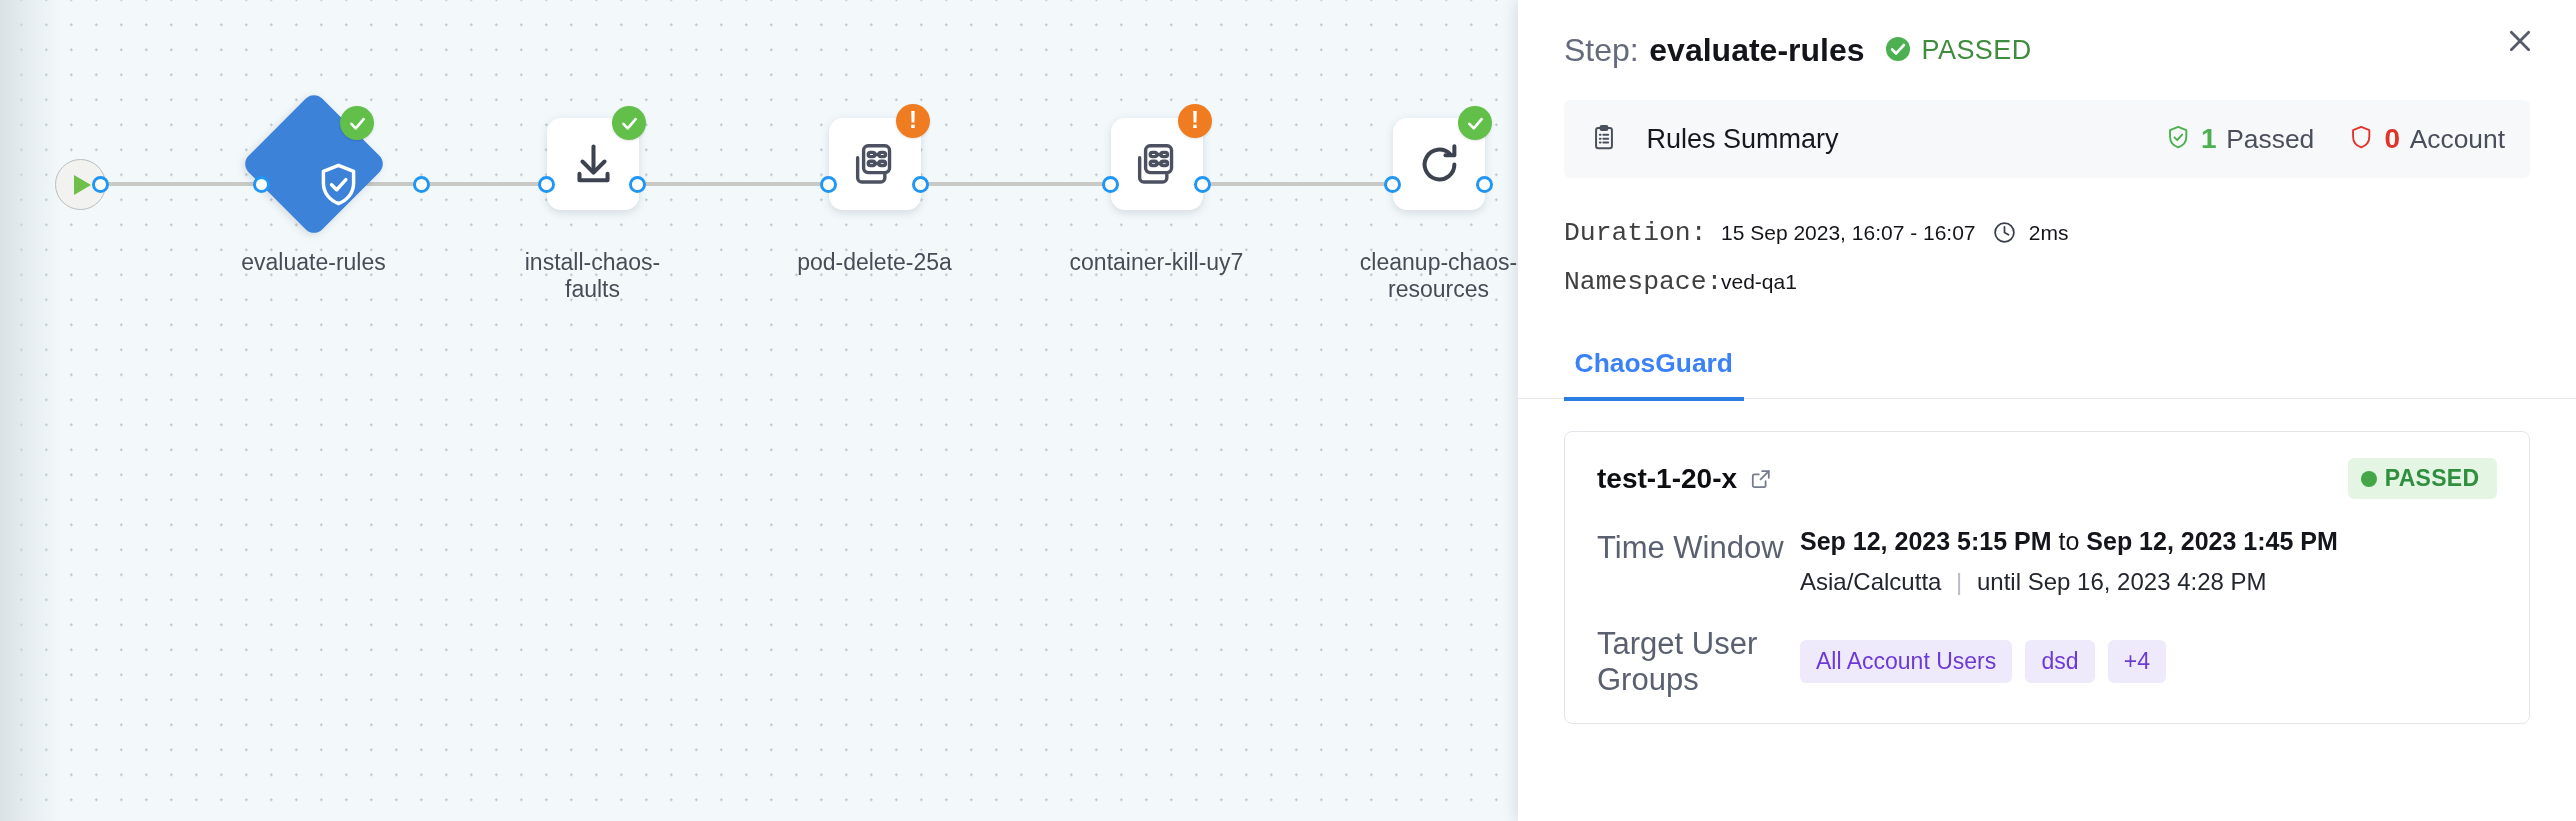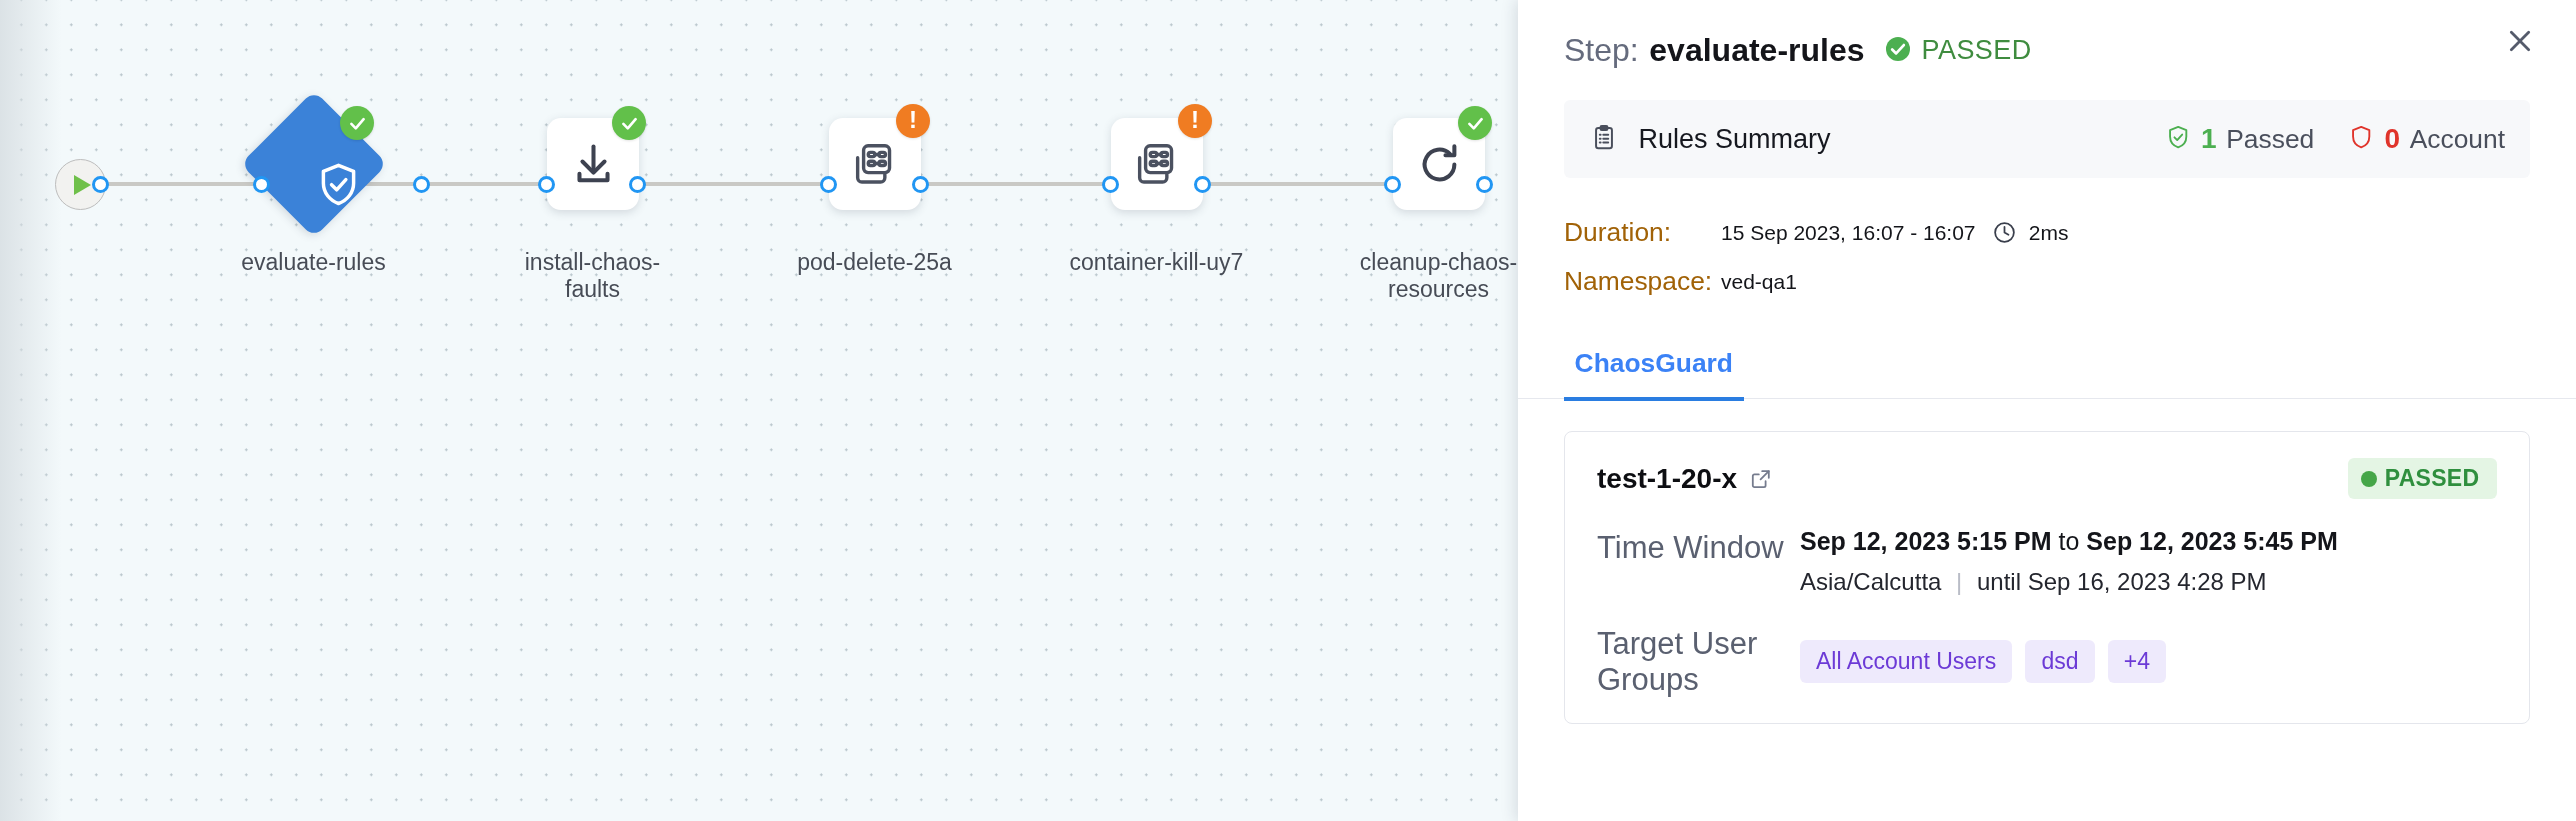--- a/index.html
+++ b/index.html
@@ -160,31 +160,31 @@
   }
 
   #rules-summary {
     margin: 0 46px;
     height: 78px;
     background: #f7f8fa;
     border-radius: 6.2px;
     display: flex; align-items: center;
     padding: 0 25px 0 26.4px;
   }
-  .rs-left { display: flex; align-items: center; gap: 20px; flex: 1; }
+  .rs-left { display: flex; align-items: center; gap: 28px; flex: 1; }
   .rs-title { font-size: 27px; color: #16181f; font-weight: 400; }
   .rs-metric { display: flex; align-items: center; gap: 9.7px; margin-left: 34px; }
   .rs-count { font-size: 28px; font-weight: 700; }
   .rs-count.pass { color: #4caf50; }
   .rs-count.fail { color: #e0342b; }
   .rs-word { font-size: 26.4px; color: #4a4f5c; }
 
   #meta { margin: 30px 46px 0 46px; }
   .meta-row { display: flex; align-items: center; height: 49px; }
-  .meta-key { width: 157px; font-size: 26.4px; color: #a16207; }
+  .meta-key { width: 157px; font-size: 26.4px; color: #404040; font-family: Liberation Mono, monospace; }
   .meta-val { font-size: 21px; color: #14151a; display: flex; align-items: center; gap: 11.5px; }
 
   #tabs {
     margin-top: 35px;
     border-bottom: 1.8px solid #e6e8ee;
     padding: 0 46px;
     display: flex;
   }
   .tab {
     font-size: 26.4px; font-weight: 700; color: #3b82f6;
@@ -439,21 +439,21 @@
           <span>PASSED</span>
         </span>
       </div>
 
       <div class="card-row">
         <span class="card-key">Time Window</span>
         <span class="card-val">
           <div class="tw-line1">
             <b>Sep 12, 2023 5:15 PM</b>
             <span class="to">to</span>
-            <b>Sep 12, 2023 5:45 PM</b>
+            <b>Sep 12, 2023 1:45 PM</b>
           </div>
           <div class="tw-line2">
             <span>Asia/Calcutta</span>
             <span class="tw-sep">|</span>
             <span>until Sep 16, 2023 4:28 PM</span>
           </div>
         </span>
       </div>
 
       <div class="card-row">

